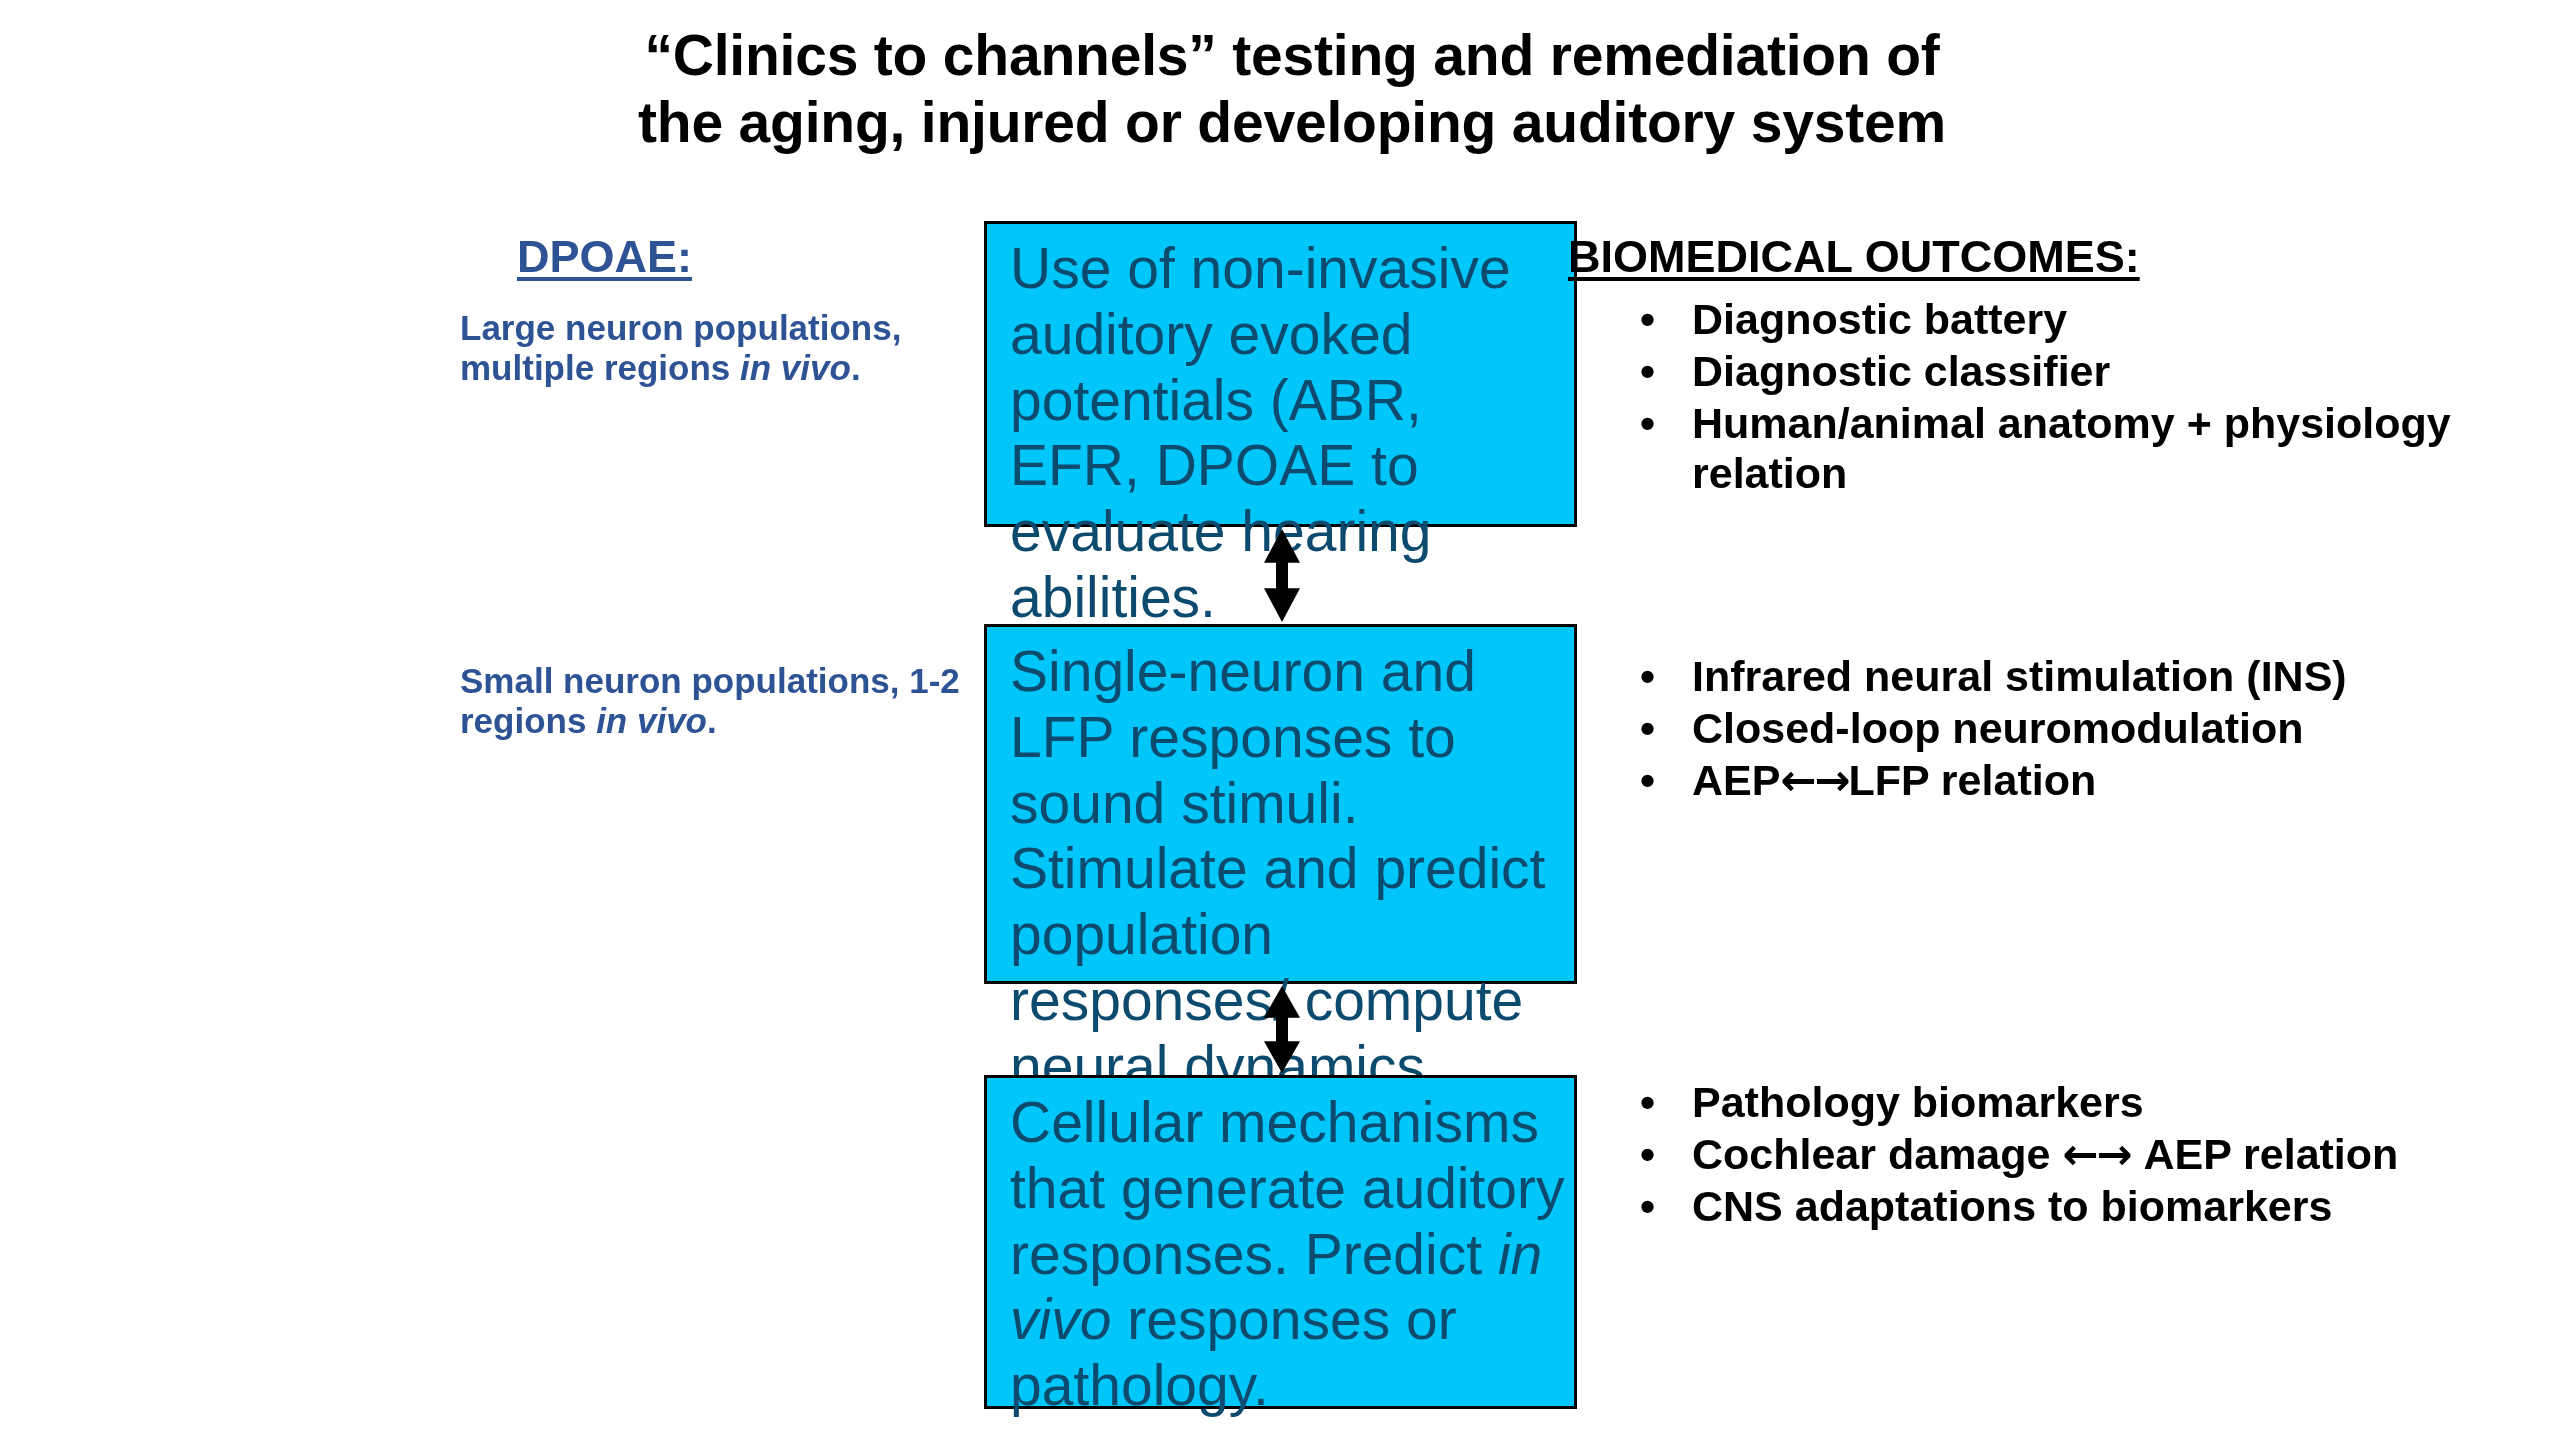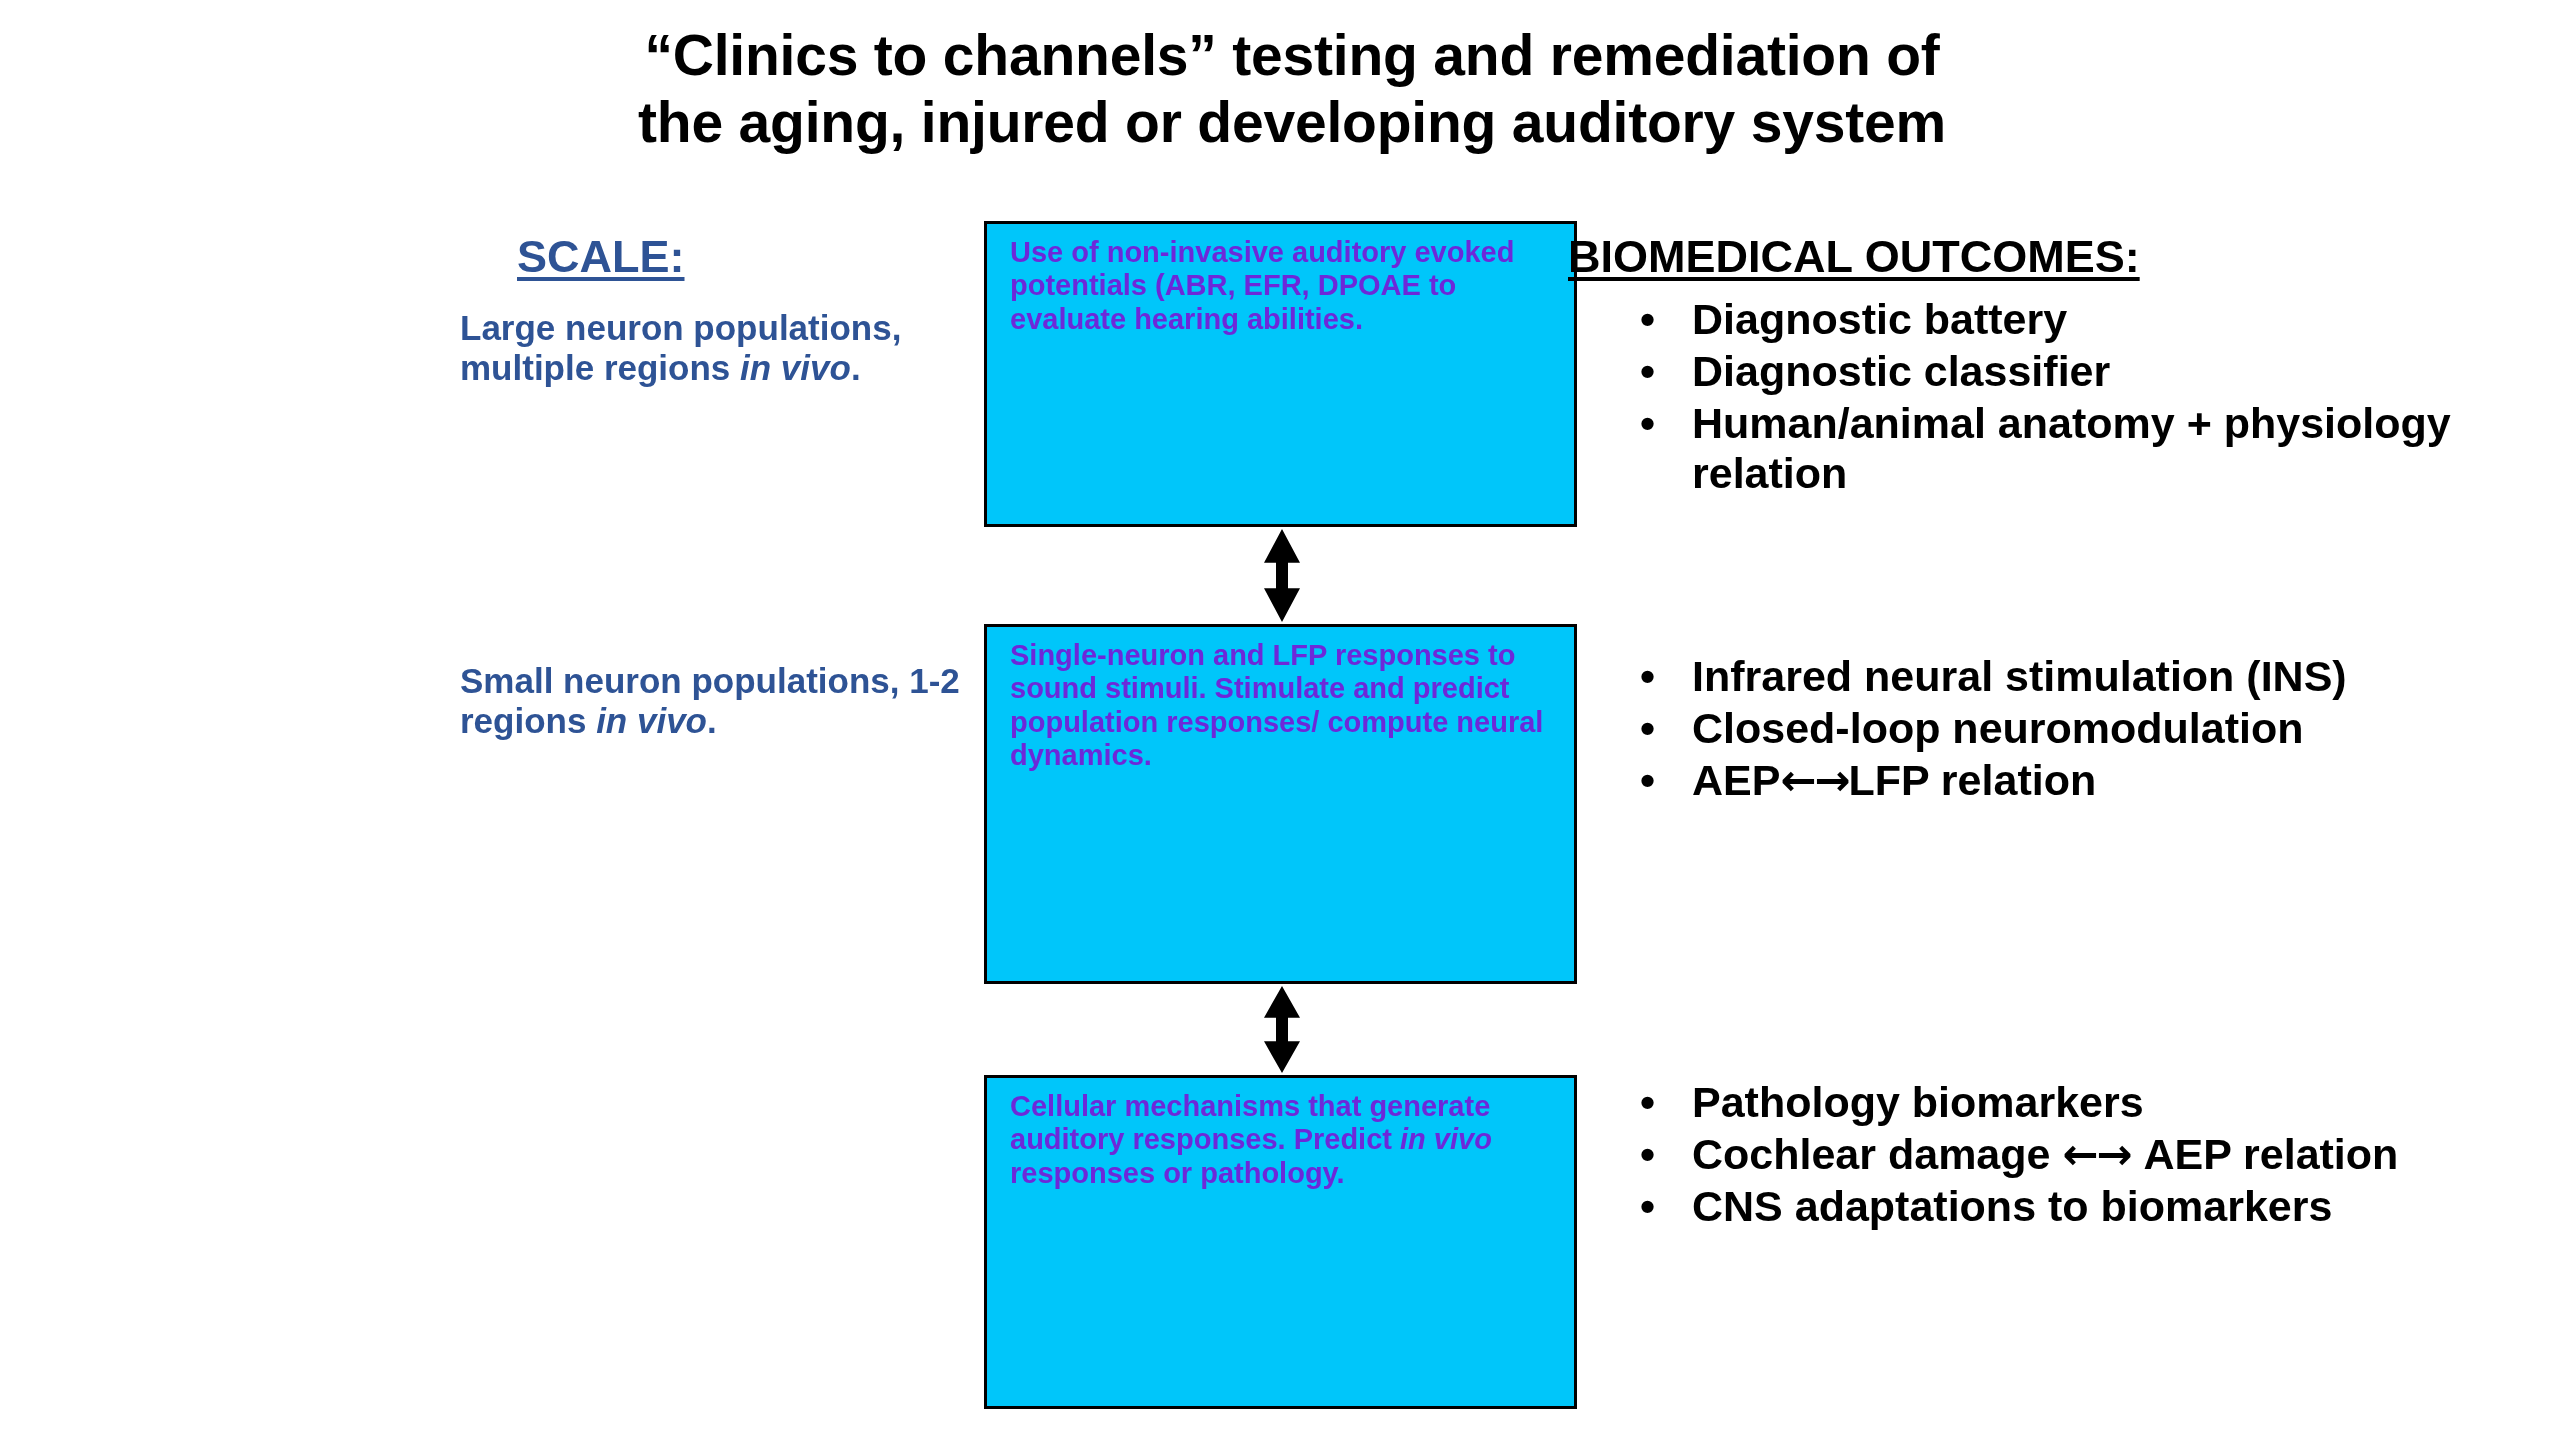--- a/index.html
+++ b/index.html
@@ -59,23 +59,23 @@
     position:absolute;
     left:984px;
     width:593px;
     background:#00C6FA;
     border:3px solid #000000;
     box-sizing:border-box;
   }
   .proc-box .txt{
     position:absolute;
     left:23px; top:12px; right:8px;
-    color:#6d28d9;
-    font-weight:bold;
-    font-size:29px;
+    color:#0c4a6e;
+    font-weight:normal;
+    font-size:57px;
     line-height:1.155;
   }
   .proc-box .txt i{font-style:italic;}
   #box-1{ top:221px; height:306px; }
   #box-2{ top:624px; height:360px; }
   #box-3{ top:1075px; height:334px; }
 
   
   .v-arrow{
     position:absolute;
@@ -115,21 +115,21 @@
   .arr{ font-family:"DejaVu Sans",sans-serif; font-weight:bold; letter-spacing:-2px;}
 </style>
 </head>
 <body>
 
 <div class="stage">
 
   <div class="title">“Clinics to channels” testing and remediation of
 the aging, injured  or developing auditory system</div>
 
-  <div class="col-head" id="scale-head">SCALE:</div>
+  <div class="col-head" id="scale-head">DPOAE:</div>
 
   <div class="scale-block" id="scale-1">Large neuron populations, multiple regions <i>in vivo</i>.</div>
 
   <div class="scale-block" id="scale-2">Small neuron populations, 1-2 regions <i>in vivo</i>.</div>
 
 
   <div class="proc-box" id="box-1">
     <div class="txt">Use of non-invasive auditory evoked potentials (ABR, EFR, DPOAE to evaluate hearing abilities.</div>
   </div>
 

